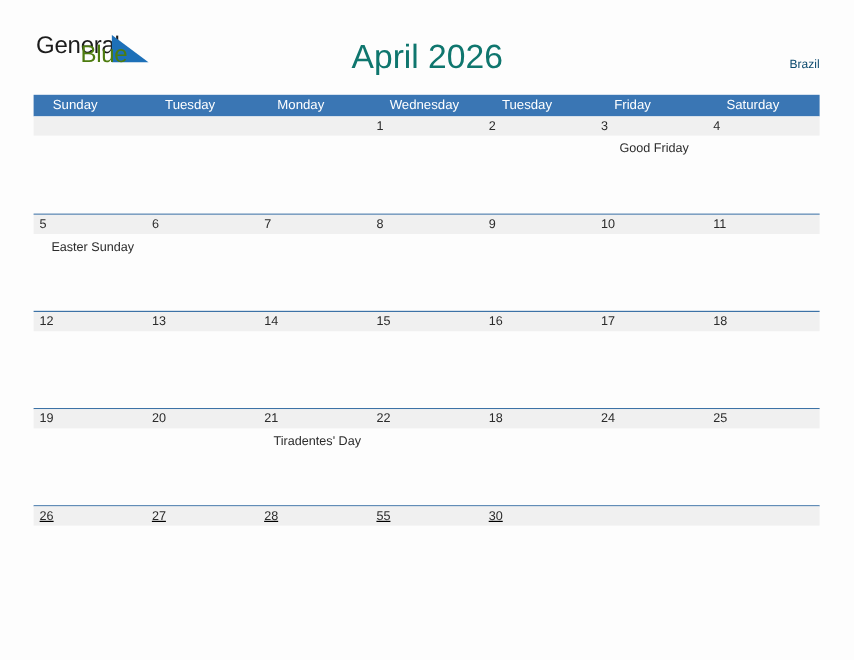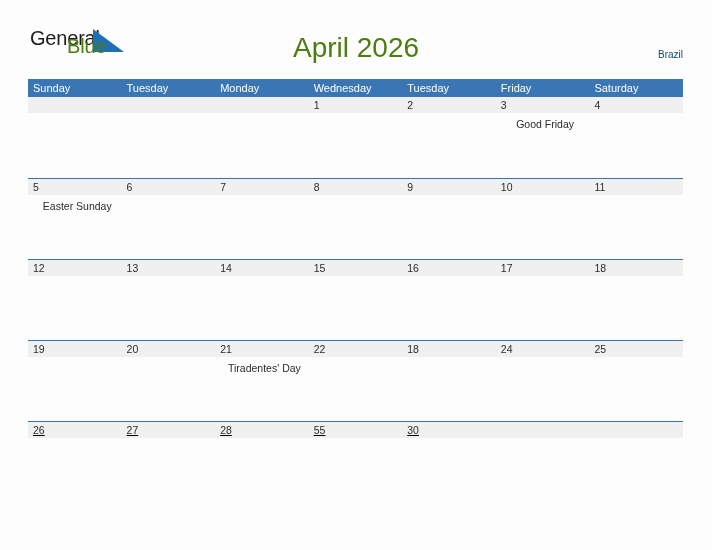--- a/index.html
+++ b/index.html
@@ -56,21 +56,21 @@
     height: 23px;
   }
 
   .calendar-title {
     position: absolute;
     left: 0;
     right: 0;
     top: 31px;
     text-align: center;
     font-size: 28px;
-    color: #4d7c0f;
+    color: #0f766e;
     line-height: 34px;
     letter-spacing: 0px;
   }
 
   .region-label {
     position: absolute;
     right: 29px;
     top: 47px;
     font-size: 10px;
     color: #0c4a6e;
@@ -87,21 +87,21 @@
 
   .weekday-header {
     display: flex;
     background: #3a76b4;
     height: 18px;
   }
   .weekday-cell {
     flex: 0 0 93.571px;
     width: 93.571px;
     box-sizing: border-box;
-    padding-left: 5px;
+    padding-left: 16px;
     font-size: 11px;
     color: #ffffff;
     line-height: 18px;
     white-space: nowrap;
     overflow: hidden;
   }
 
   .week-row {
     position: relative;
     height: 81px;

